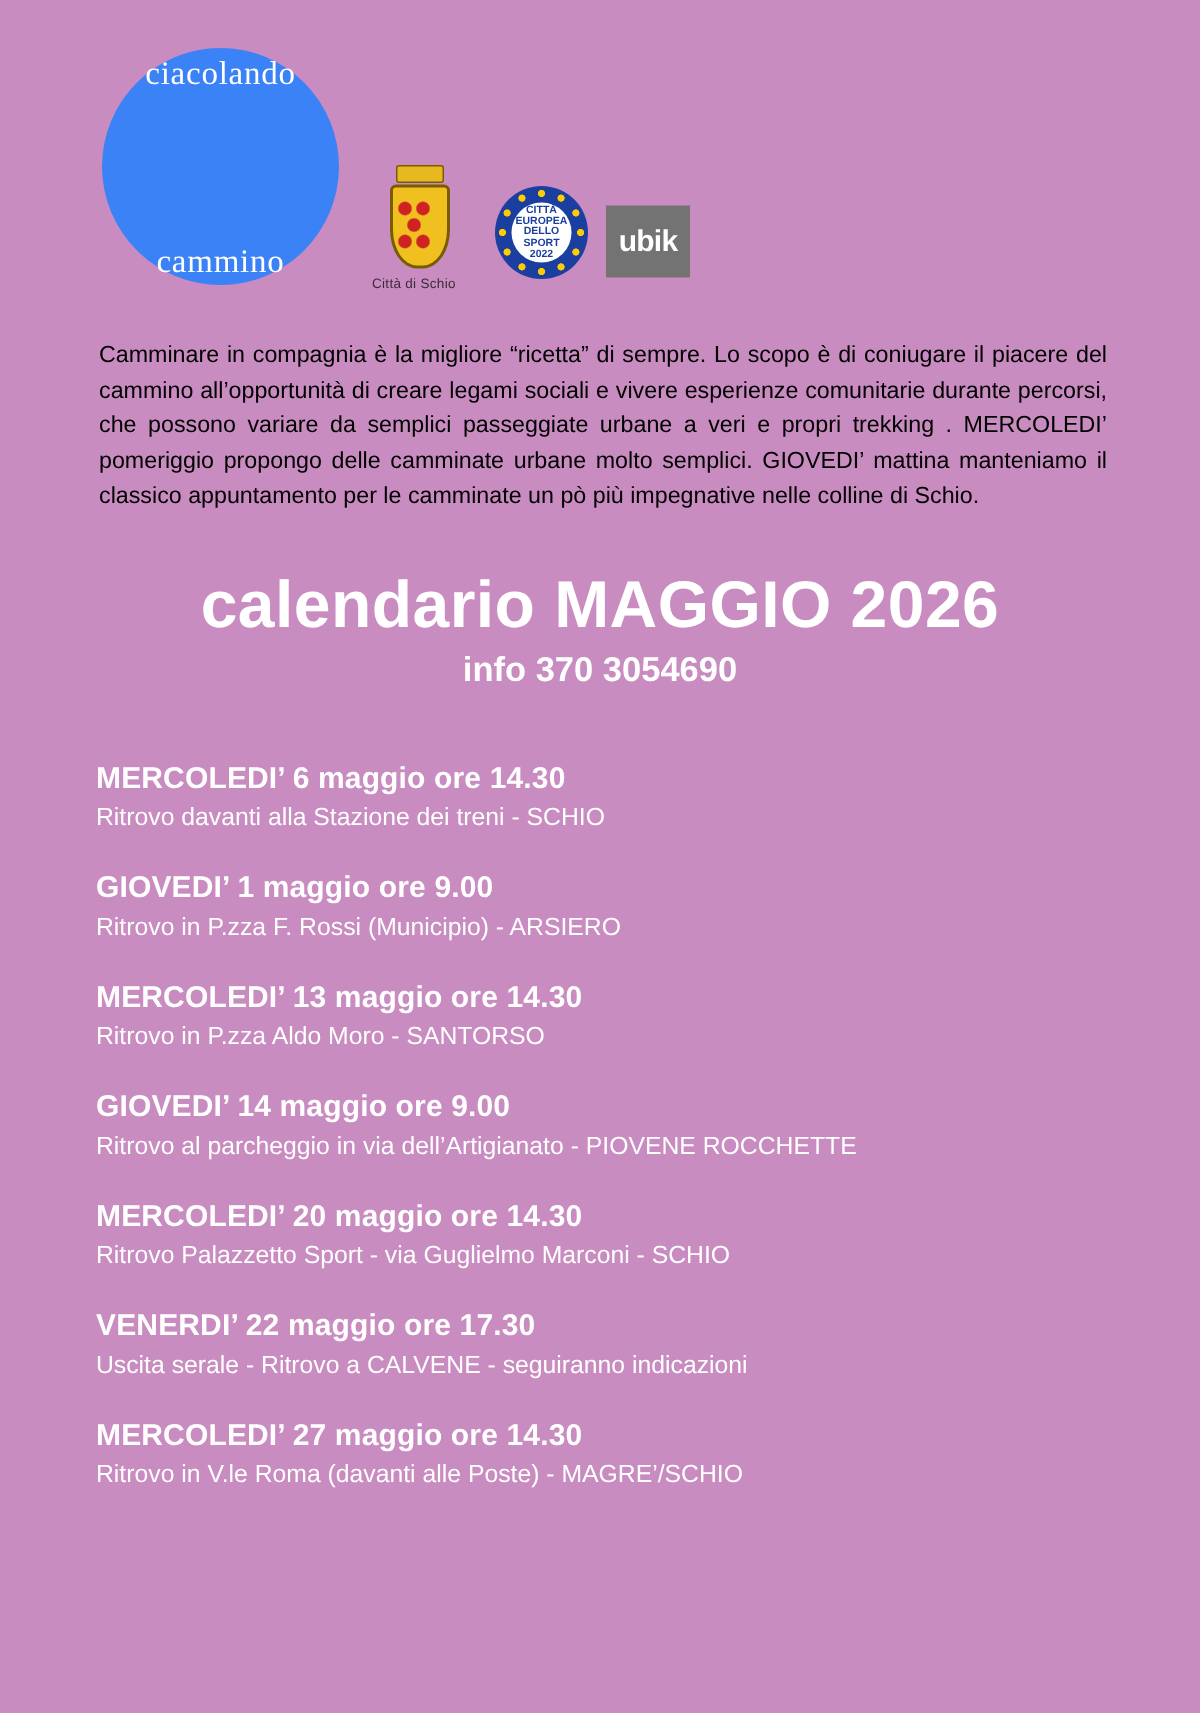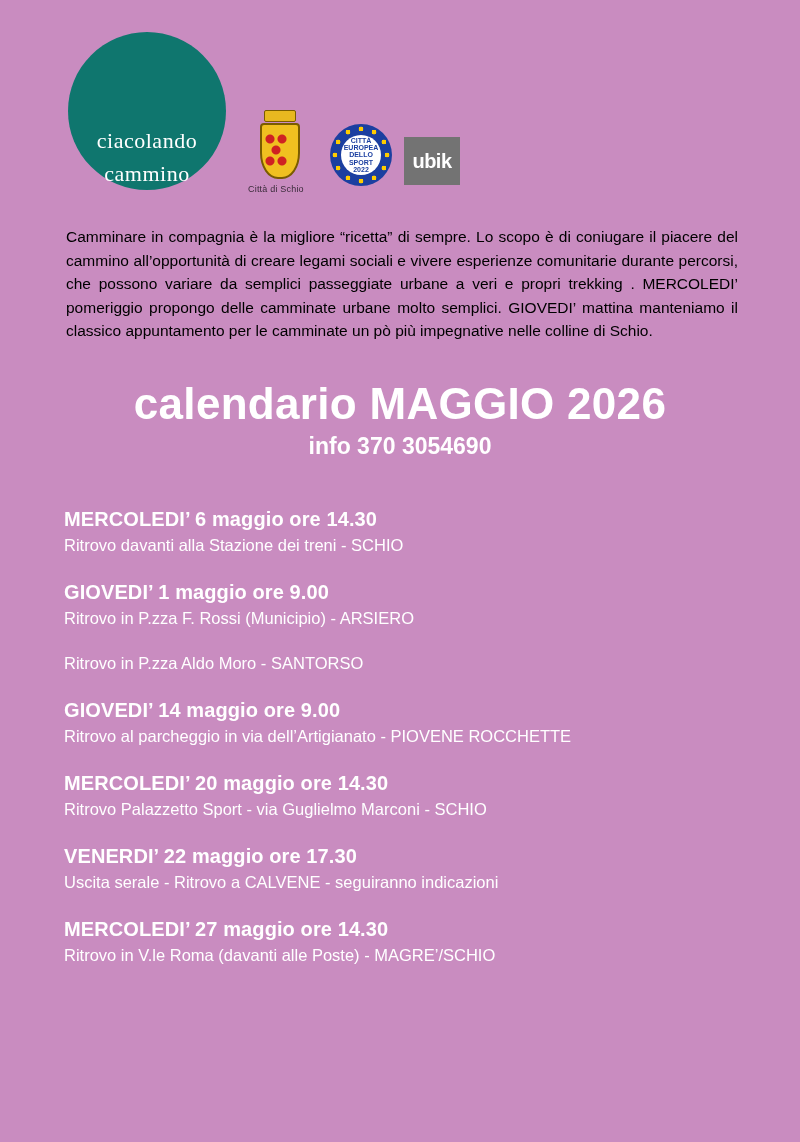--- a/index.html
+++ b/index.html
@@ -21,25 +21,25 @@
     position: relative;
     height: 225px;
   }
   .logo-circle {
     position: absolute;
     left: 68px;
     top: 32px;
     width: 158px;
     height: 158px;
     border-radius: 50%;
-    background: #0f766e;
+    background: #3b82f6;
     display: flex;
     flex-direction: column;
     align-items: center;
-    justify-content: flex-end;
+    justify-content: space-between;
     color: #ffffff;
   }
   .logo-circle .l1,
   .logo-circle .l2 {
     font-family: "Liberation Serif", serif;
     font-size: 22px;
     letter-spacing: 0.5px;
     line-height: 1.5;
   }
 
@@ -230,20 +230,21 @@
     <div class="event-title">MERCOLEDI’ 6 maggio ore 14.30</div>
     <div class="event-detail">Ritrovo davanti alla Stazione dei treni - SCHIO</div>
   </div>
 
   <div class="event">
     <div class="event-title">GIOVEDI’ 1 maggio ore 9.00</div>
     <div class="event-detail">Ritrovo  in P.zza F. Rossi (Municipio) - ARSIERO</div>
   </div>
 
   <div class="event">
+    <div class="event-title">MERCOLEDI’ 13 maggio ore 14.30</div>
     <div class="event-detail">Ritrovo in P.zza Aldo Moro - SANTORSO</div>
   </div>
 
   <div class="event">
     <div class="event-title">GIOVEDI’ 14 maggio ore 9.00</div>
     <div class="event-detail">Ritrovo al parcheggio in via dell’Artigianato - PIOVENE ROCCHETTE</div>
   </div>
 
   <div class="event">
     <div class="event-title">MERCOLEDI’ 20 maggio ore 14.30</div>

